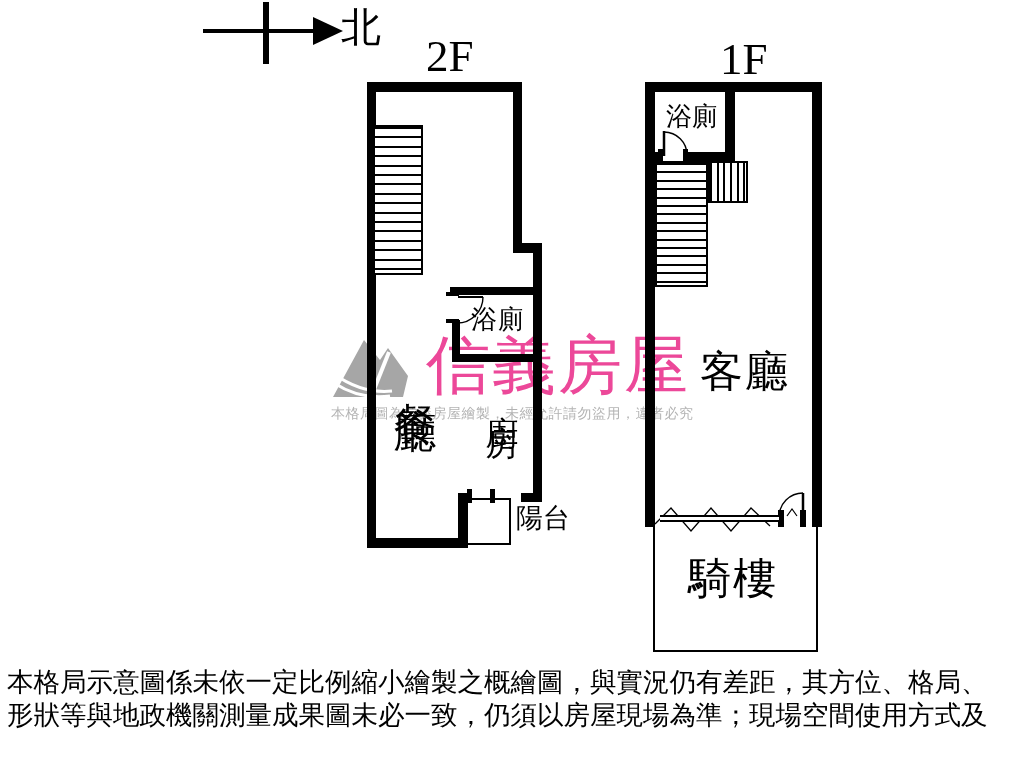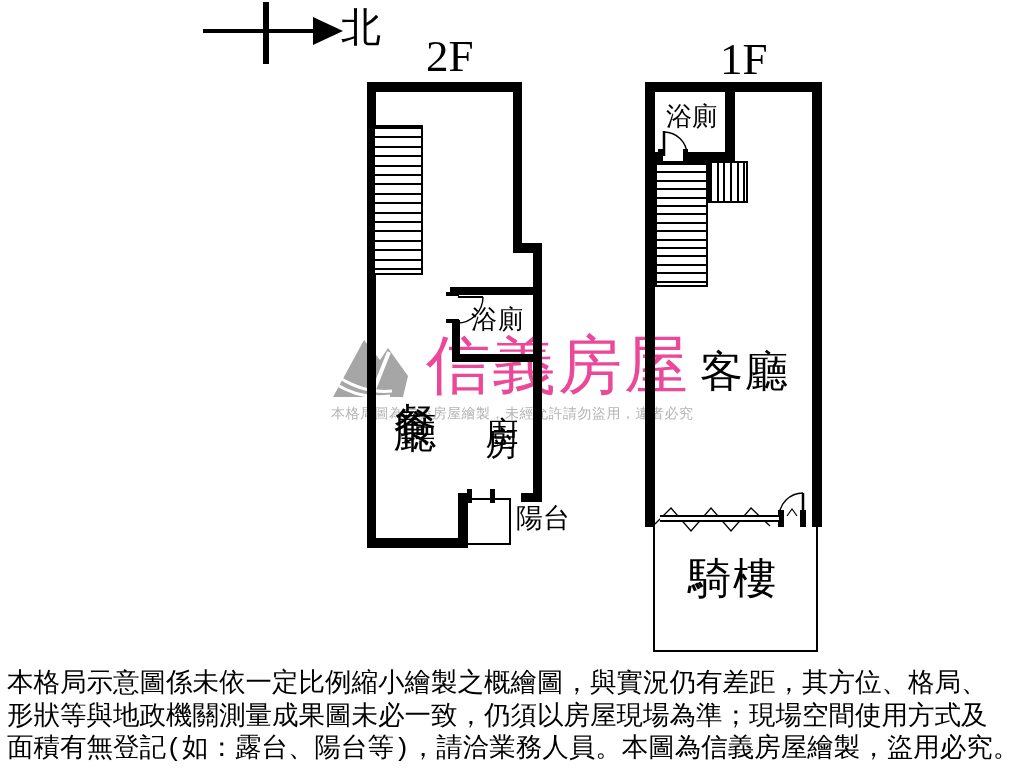--- a/index.html
+++ b/index.html
@@ -115,16 +115,15 @@
   <div class="thin" style="left:653px;top:650px;width:165px;height:2px;"></div>
   <div class="thin" style="left:816px;top:523px;width:2px;height:129px;"></div>
 
   <div class="lbl" style="left:666px;top:104px;font-size:26px;">浴廁</div>
   <div class="lbl" style="left:700px;top:340px;font-size:43px;letter-spacing:2px;margin-top:10px;">客廳</div>
   <div class="lbl" style="left:688px;top:557px;font-size:43px;letter-spacing:2px;">騎樓</div>
 
   <div class="disc">
     <div>本格局示意圖係未依一定比例縮小繪製之概繪圖，與實況仍有差距，其方位、格局、</div>
     <div>形狀等與地政機關測量成果圖未必一致，仍須以房屋現場為準；現場空間使用方式及</div>
-    <div>面積有無登記(如：露台、陽台等)，請洽業務人員。本圖為信義房屋繪製，盜用必究。</div>
   </div>
 
 </div>
 
 </body></html>

